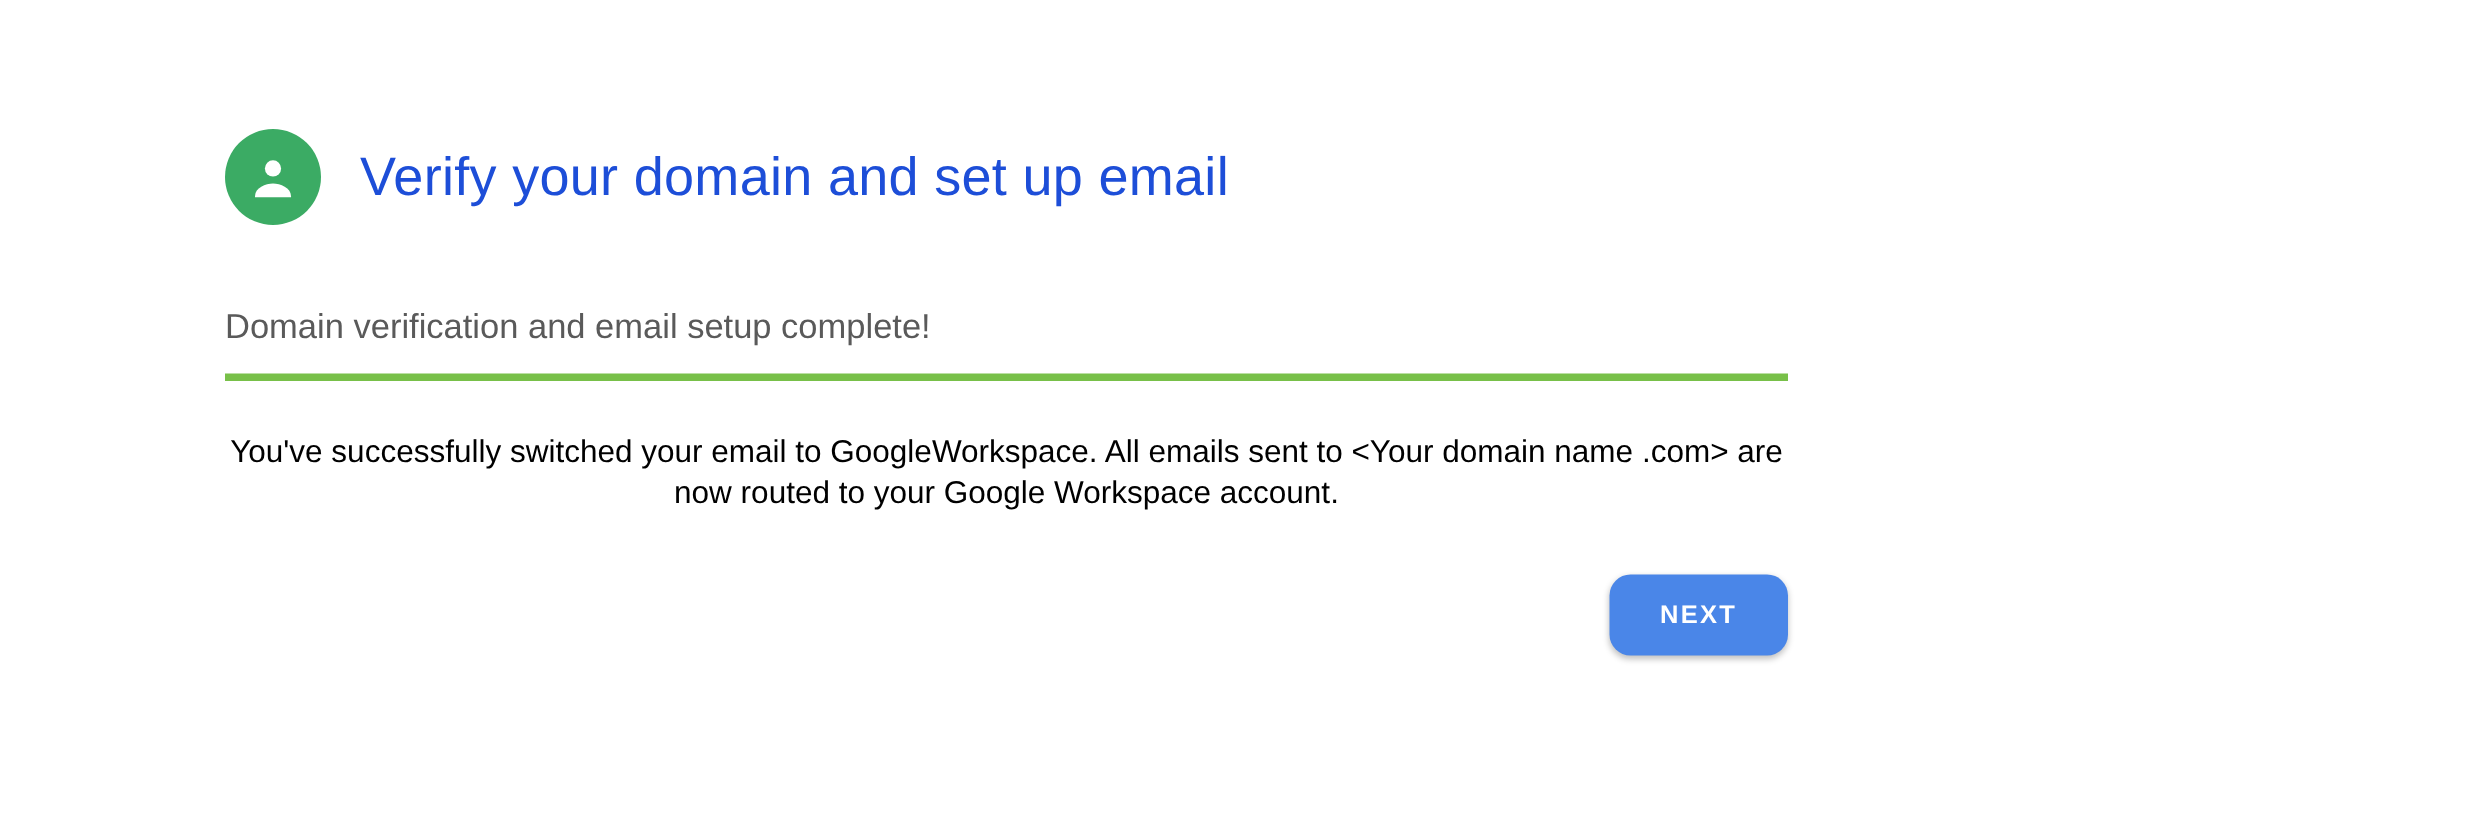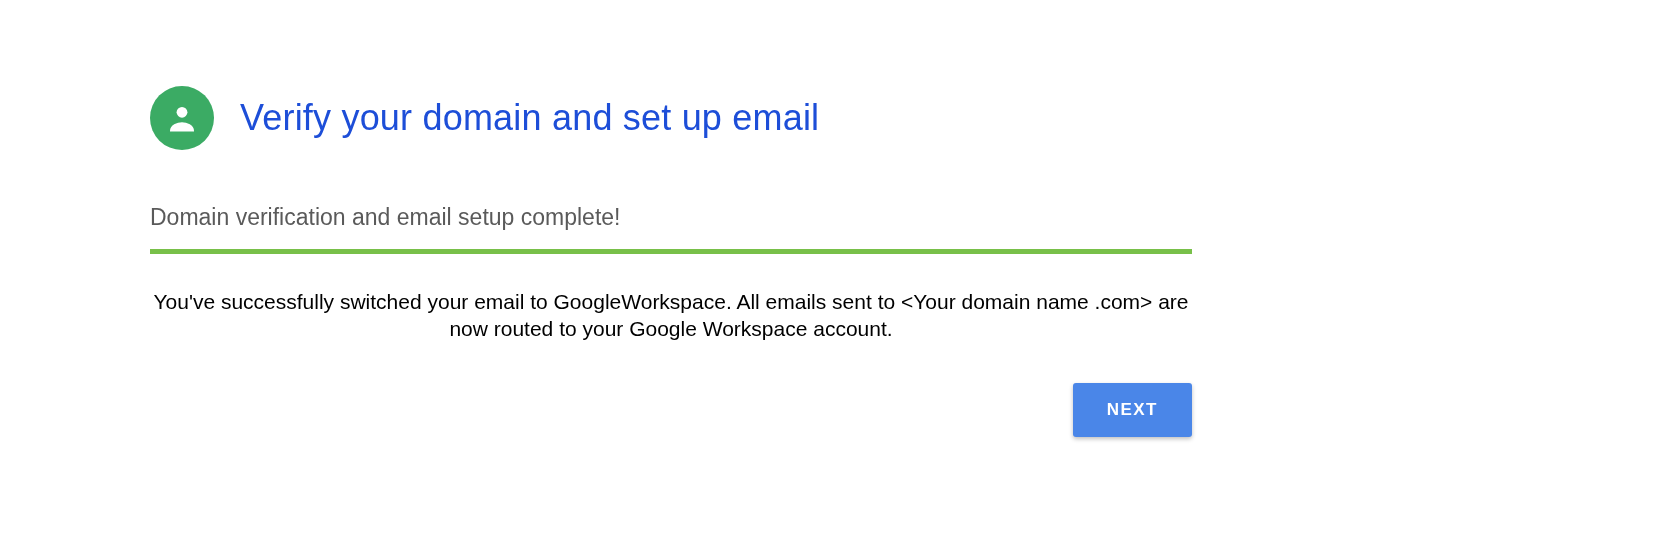--- a/index.html
+++ b/index.html
@@ -75,21 +75,21 @@
       justify-content: flex-end;
     }
     .next-button {
       background: #4a86e8;
       color: #ffffff;
       border: none;
       padding: 17px 34px;
       font-size: 17px;
       font-weight: 700;
       letter-spacing: 1.5px;
-      border-radius: 3px;
+      border-radius: 14px;
       cursor: pointer;
       box-shadow: 0 2px 4px rgba(0,0,0,0.25);
     }
   </style>
 </head>
 <body>
 
 <div class="container">
   <div class="header">
     <div class="icon-circle">

